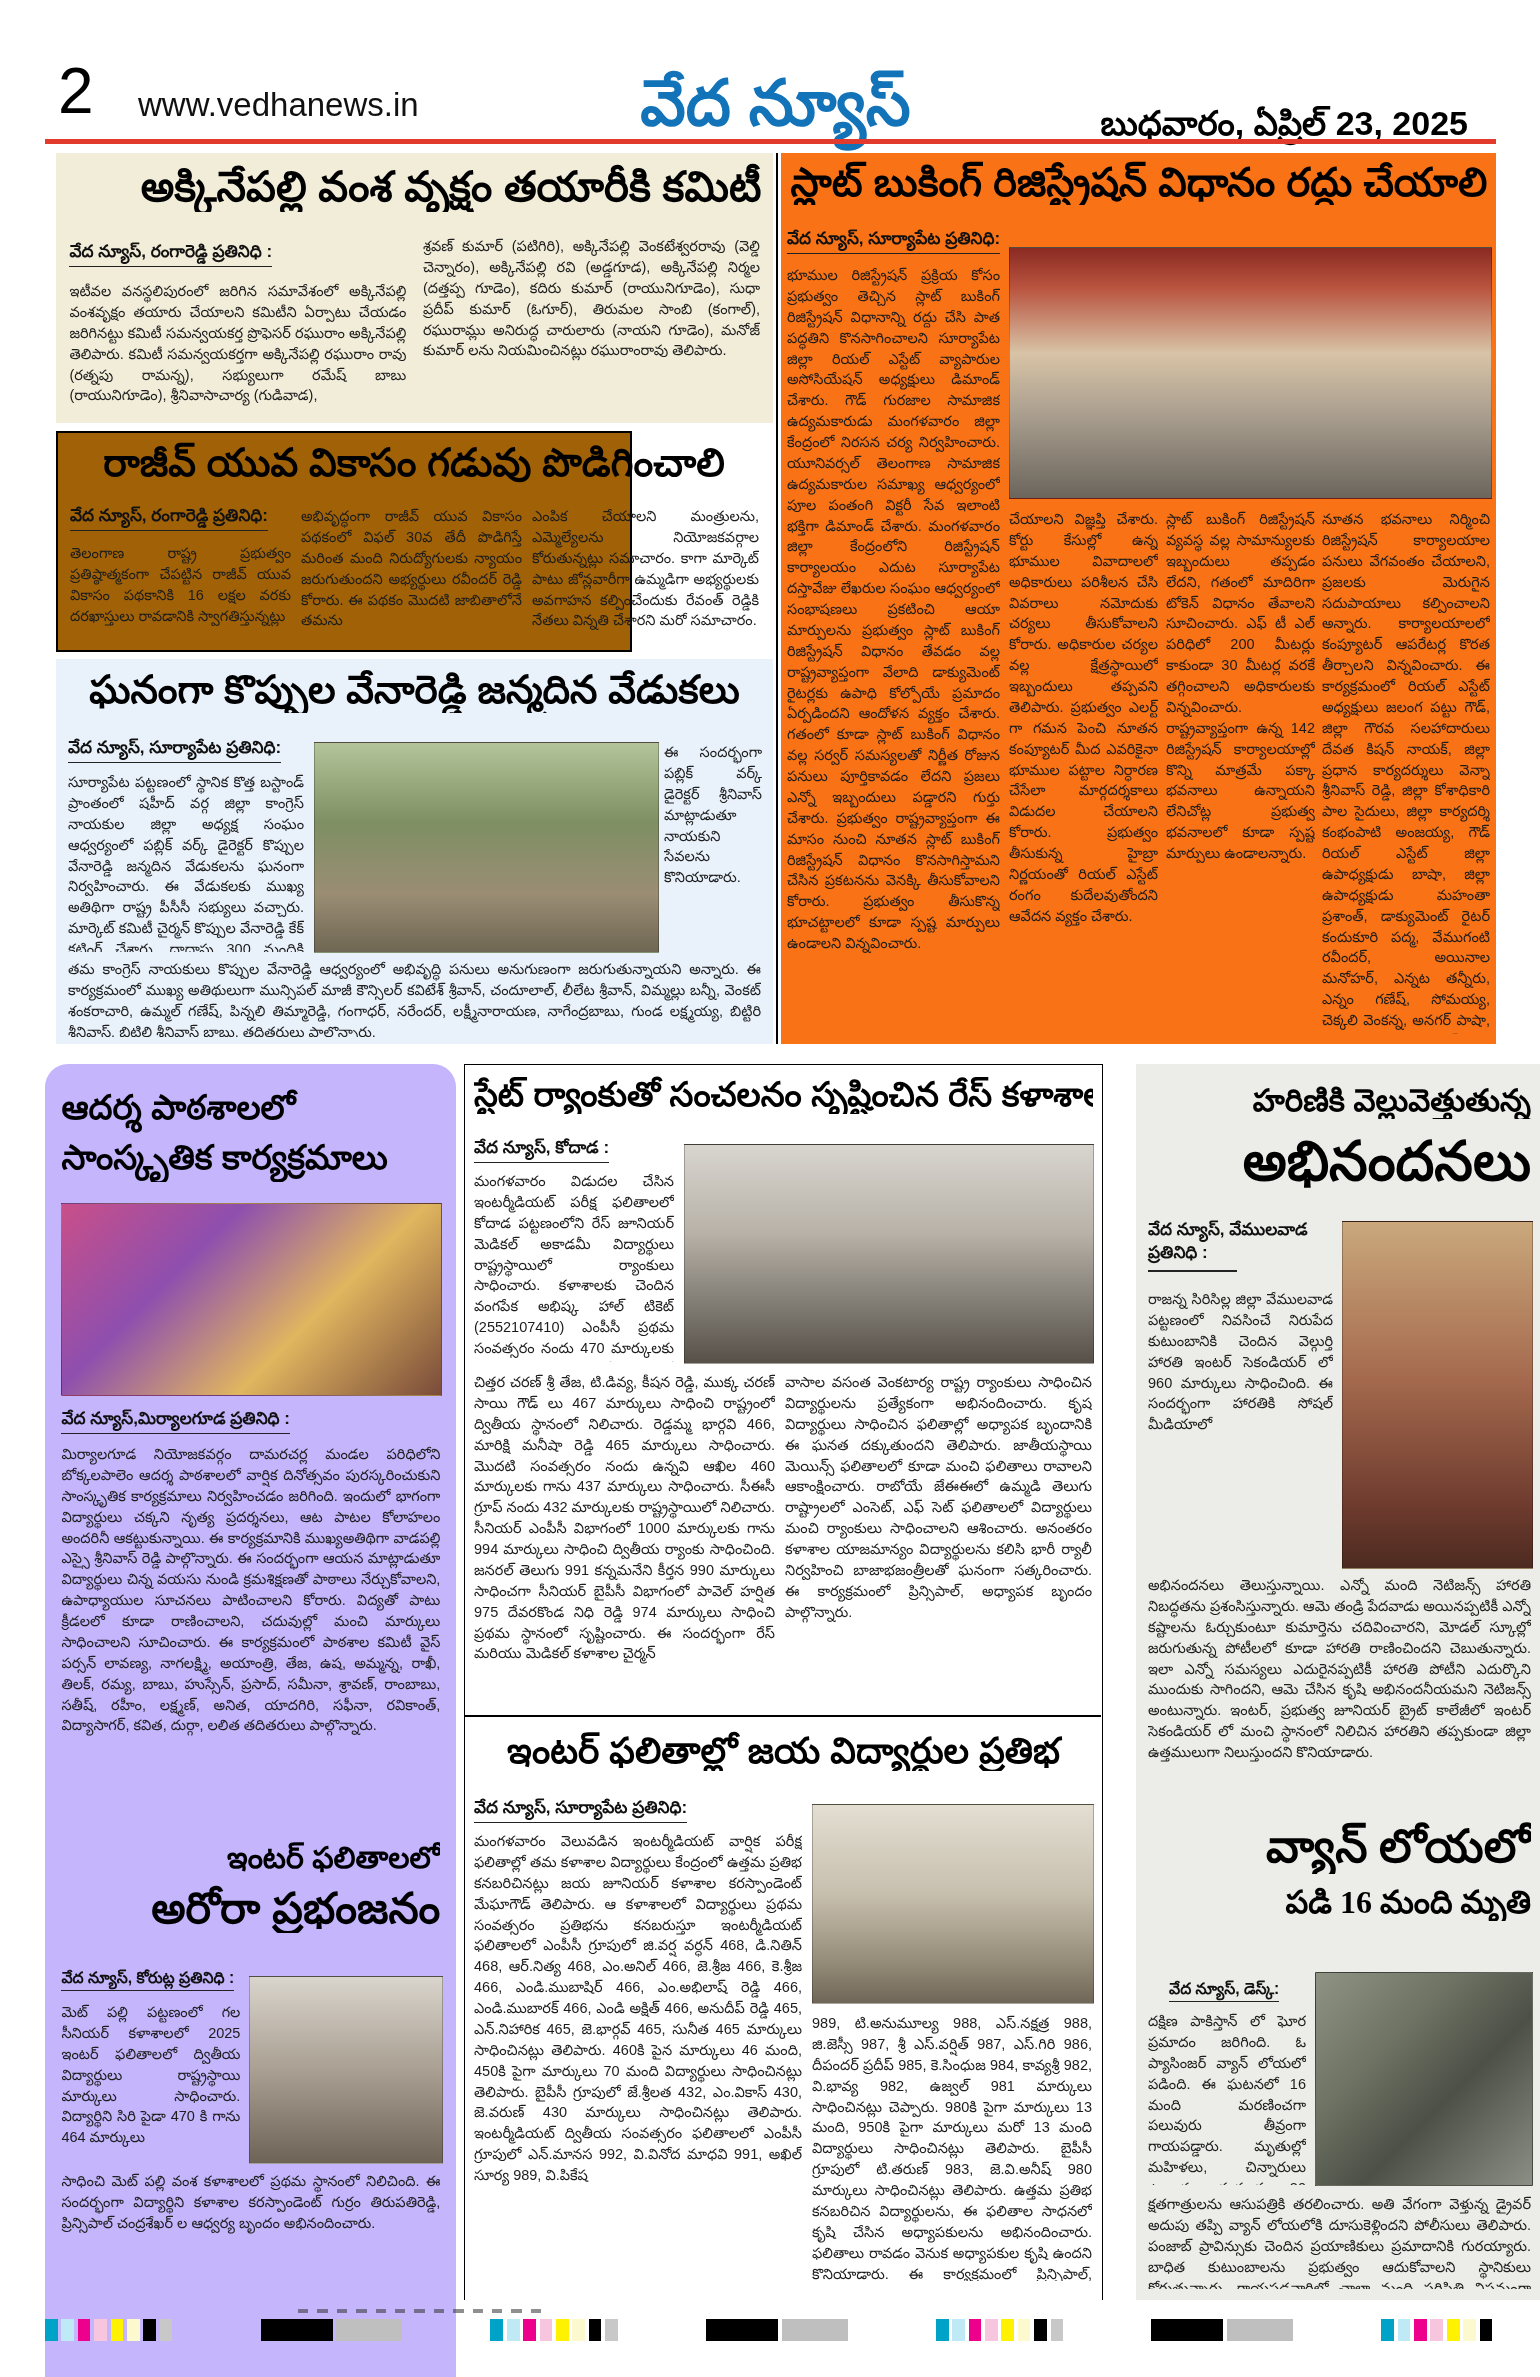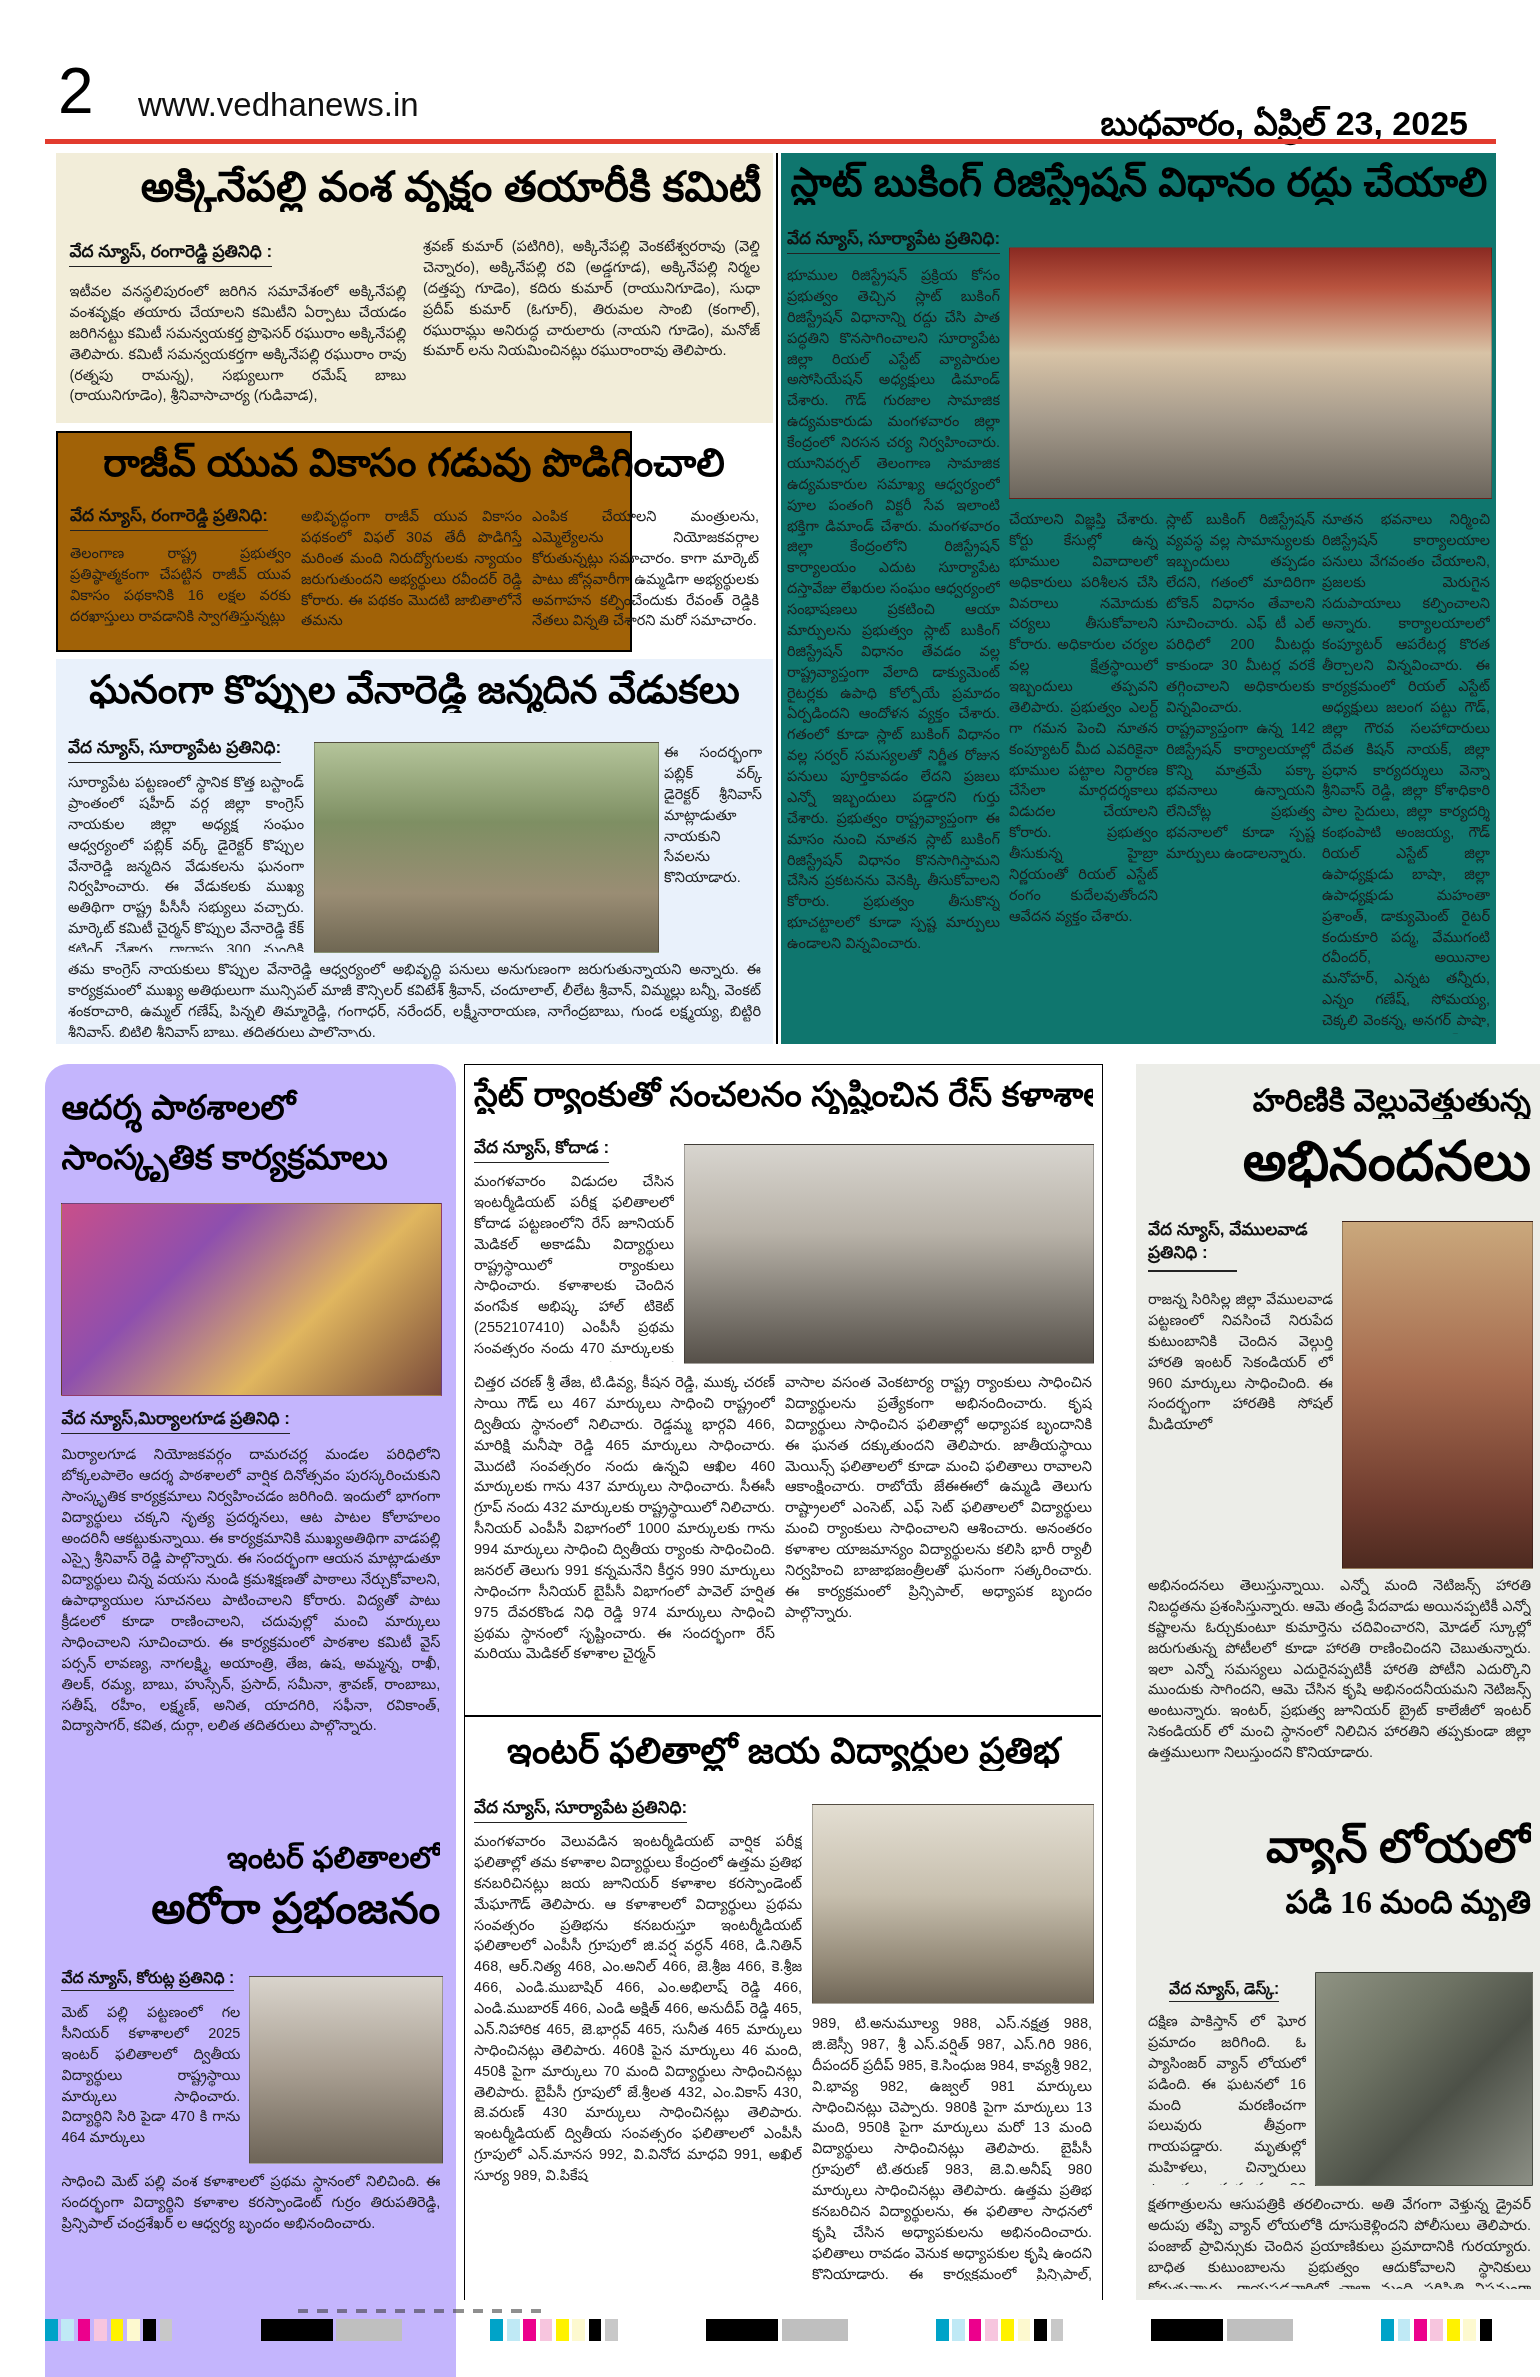--- a/index.html
+++ b/index.html
@@ -26,33 +26,34 @@
   #calbar{display:flex;justify-content:space-between;align-items:stretch;}
   #calbar .grp{display:flex;height:100%;}
 </style>
 </head>
 <body>
 
 <div id="page">
 
   <div class="abs" style="left:58px;top:54px;font-size:64px;font-weight:400;color:#000;">2</div>
   <div class="abs" style="left:138px;top:86px;font-size:33px;color:#111;">www.vedhanews.in</div>
+  <div class="abs" style="left:589px;top:66px;width:373px;text-align:center;font-size:64px;font-weight:800;color:#1273b9;white-space:nowrap;">వేద న్యూస్</div>
   <div class="abs" style="left:1073px;top:88px;width:395px;text-align:right;font-size:34px;font-weight:700;color:#000;white-space:nowrap;margin-top:16px;">బుధవారం, ఏప్రిల్ 23, 2025</div>
   <div class="abs" style="left:45px;top:139px;width:1451px;height:5.2px;background:#e23b2e;"></div>
 
   <div class="abs" style="left:56px;top:153px;width:717px;height:270px;background:#f2edd9;">
     <div class="abs hl" style="left:13.4px;top:10.4px;width:692px;font-size:42px;">అక్కినేపల్లి వంశ వృక్షం తయారీకి కమిటీ</div>
     <div class="abs" style="left:13.4px;top:88px;"><span class="byline">వేద న్యూస్, రంగారెడ్డి ప్రతినిధి :</span></div>
     <div class="abs body" style="left:367px;top:83px;width:337px;height:177px;">శ్రవణ్ కుమార్ (పటిగిరి), అక్కినేపల్లి వెంకటేశ్వరరావు (వెల్డి చెన్నారం), అక్కినేపల్లి రవి (అడ్డగూడ), అక్కినేపల్లి నిర్మల (దత్తప్ప గూడెం), కదిరు కుమార్ (రాయునిగూడెం), సుధా ప్రదీప్ కుమార్ (ఓగూర్), తిరుమల సాంబి (కంగాల్), రఘురామ్లు అనిరుద్ధ చారులారు (నాయని గూడెం), మనోజ్ కుమార్ లను నియమించినట్లు రఘురాంరావు తెలిపారు.</div>
     <div class="abs body" style="left:13.4px;top:128px;width:337px;height:131px;">ఇటీవల వనస్థలిపురంలో జరిగిన సమావేశంలో అక్కినేపల్లి వంశవృక్షం తయారు చేయాలని కమిటీని ఏర్పాటు చేయడం జరిగినట్టు కమిటీ సమన్వయకర్త ప్రొఫెసర్ రఘురాం అక్కినేపల్లి తెలిపారు. కమిటీ సమన్వయకర్తగా అక్కినేపల్లి రఘురాం రావు (రత్నపు రామన్న), సభ్యులుగా రమేష్ బాబు (రాయునిగూడెం), శ్రీనివాసాచార్య (గుడివాడ),</div>
   </div>
 
   <div class="abs vline" style="left:776px;top:153px;width:1.5px;height:891px;"></div>
 
-  <div class="abs" style="left:781px;top:153px;width:715px;height:891px;background:#0f766e;">
+  <div class="abs" style="left:781px;top:153px;width:715px;height:891px;background:#f97316;">
     <div class="abs hl" style="left:4.5px;top:6px;width:707px;font-size:40px;text-align:center;">స్లాట్ బుకింగ్ రిజిస్ట్రేషన్ విధానం రద్దు చేయాలి</div>
     <div class="abs" style="left:6px;top:75px;"><span class="byline">వేద న్యూస్, సూర్యాపేట ప్రతినిధి:</span></div>
     <div class="abs photo ph-slot" style="left:228px;top:94px;width:481px;height:250px;"></div>
     <div class="abs body" style="left:6px;top:112px;width:213px;height:771px;">భూముల రిజిస్ట్రేషన్ ప్రక్రియ కోసం ప్రభుత్వం తెచ్చిన స్లాట్ బుకింగ్ రిజిస్ట్రేషన్ విధానాన్ని రద్దు చేసి పాత పద్ధతిని కొనసాగించాలని సూర్యాపేట జిల్లా రియల్ ఎస్టేట్ వ్యాపారుల అసోసియేషన్ అధ్యక్షులు డిమాండ్ చేశారు. గౌడ్ గురజాల సామాజిక ఉద్యమకారుడు మంగళవారం జిల్లా కేంద్రంలో నిరసన చర్య నిర్వహించారు. యూనివర్సల్ తెలంగాణ సామాజిక ఉద్యమకారుల సమాఖ్య ఆధ్వర్యంలో పూల పంతంగి విక్టరీ సేవ ఇలాంటి భక్తిగా డిమాండ్ చేశారు. మంగళవారం జిల్లా కేంద్రంలోని రిజిస్ట్రేషన్ కార్యాలయం ఎదుట సూర్యాపేట దస్తావేజు లేఖరుల సంఘం ఆధ్వర్యంలో సంభాషణలు ప్రకటించి ఆయా మార్పులను ప్రభుత్వం స్లాట్ బుకింగ్ రిజిస్ట్రేషన్ విధానం తేవడం వల్ల రాష్ట్రవ్యాప్తంగా వేలాది డాక్యుమెంట్ రైటర్లకు ఉపాధి కోల్పోయే ప్రమాదం ఏర్పడిందని ఆందోళన వ్యక్తం చేశారు. గతంలో కూడా స్లాట్ బుకింగ్ విధానం వల్ల సర్వర్ సమస్యలతో నిర్ణీత రోజున పనులు పూర్తికావడం లేదని ప్రజలు ఎన్నో ఇబ్బందులు పడ్డారని గుర్తు చేశారు. ప్రభుత్వం రాష్ట్రవ్యాప్తంగా ఈ మాసం నుంచి నూతన స్లాట్ బుకింగ్ రిజిస్ట్రేషన్ విధానం కొనసాగిస్తామని చేసిన ప్రకటనను వెనక్కి తీసుకోవాలని కోరారు. ప్రభుత్వం తీసుకొన్న భూచట్టాలలో కూడా స్పష్ట మార్పులు ఉండాలని విన్నవించారు.</div>
     <div class="abs body" style="left:228px;top:356px;width:149px;height:525px;">చేయాలని విజ్ఞప్తి చేశారు. కోర్టు కేసుల్లో ఉన్న భూముల వివాదాలలో అధికారులు పరిశీలన చేసి వివరాలు నమోదుకు చర్యలు తీసుకోవాలని కోరారు. అధికారుల చర్యల వల్ల క్షేత్రస్థాయిలో ఇబ్బందులు తప్పవని తెలిపారు. ప్రభుత్వం ఎలర్ట్ గా గమన పెంచి నూతన కంప్యూటర్ మీద ఎవరికైనా భూముల పట్టాల నిర్ధారణ చేసేలా మార్గదర్శకాలు విడుదల చేయాలని కోరారు. ప్రభుత్వం తీసుకున్న హైబ్రా నిర్ణయంతో రియల్ ఎస్టేట్ రంగం కుదేలవుతోందని ఆవేదన వ్యక్తం చేశారు.</div>
     <div class="abs body" style="left:385px;top:356px;width:149px;height:525px;">స్లాట్ బుకింగ్ రిజిస్ట్రేషన్ వ్యవస్థ వల్ల సామాన్యులకు ఇబ్బందులు తప్పడం లేదని, గతంలో మాదిరిగా టోకెన్ విధానం తేవాలని సూచించారు. ఎఫ్ టీ ఎల్ పరిధిలో 200 మీటర్లు కాకుండా 30 మీటర్ల వరకే తగ్గించాలని అధికారులకు విన్నవించారు. రాష్ట్రవ్యాప్తంగా ఉన్న 142 రిజిస్ట్రేషన్ కార్యాలయాల్లో కొన్ని మాత్రమే పక్కా భవనాలు ఉన్నాయని లేనిచోట్ల ప్రభుత్వ భవనాలలో కూడా స్పష్ట మార్పులు ఉండాలన్నారు.</div>
     <div class="abs body" style="left:541px;top:356px;width:168px;height:525px;">నూతన భవనాలు నిర్మించి రిజిస్ట్రేషన్ కార్యాలయాల పనులు వేగవంతం చేయాలని, ప్రజలకు మెరుగైన సదుపాయాలు కల్పించాలని అన్నారు. కార్యాలయాలలో కంప్యూటర్ ఆపరేటర్ల కొరత తీర్చాలని విన్నవించారు. ఈ కార్యక్రమంలో రియల్ ఎస్టేట్ అధ్యక్షులు జలంగ పట్టు గౌడ్, జిల్లా గౌరవ సలహాదారులు దేవత కిషన్ నాయక్, జిల్లా ప్రధాన కార్యదర్శులు వెన్నా శ్రీనివాస్ రెడ్డి, జిల్లా కోశాధికారి పాల సైదులు, జిల్లా కార్యదర్శి కంభంపాటి అంజయ్య, గౌడ్ రియల్ ఎస్టేట్ జిల్లా ఉపాధ్యక్షుడు బాషా, జిల్లా ఉపాధ్యక్షుడు మహంతా ప్రశాంత్, డాక్యుమెంట్ రైటర్ కందుకూరి పద్మ, వేముగంటి రవీందర్, అయినాల మనోహర్, ఎన్నట తన్నీరు, ఎన్నం గణేష్, సోమయ్య, చెక్కలి వెంకన్న, అనగర్ పాషా, తదితరులు డాక్యుమెంట్ రైటర్ల సంఘం నేతలు పాల్గొన్నారు.</div>
   </div>
 
   <div class="abs" style="left:56px;top:431px;width:576px;height:221px;border:2.2px solid #000;background:#a16207;box-sizing:border-box;">

